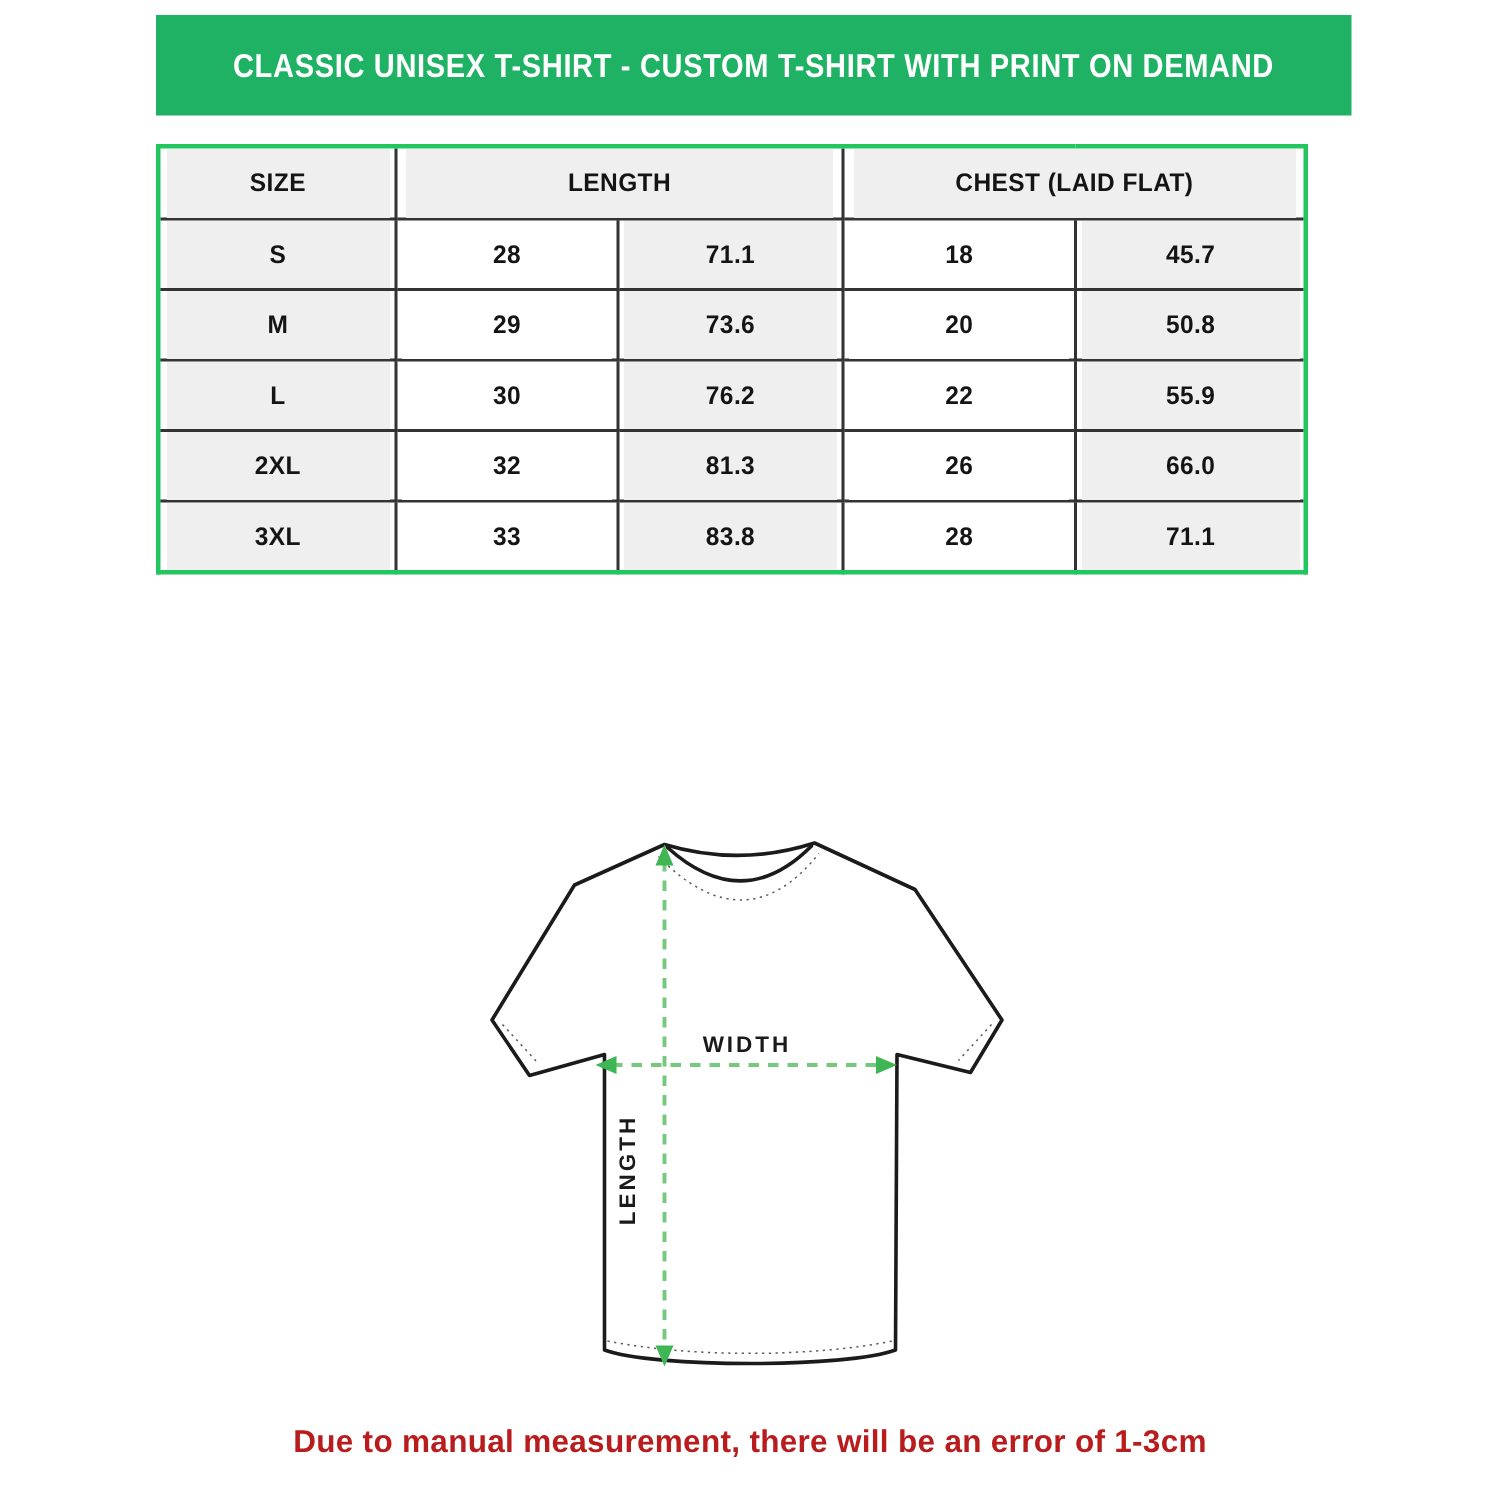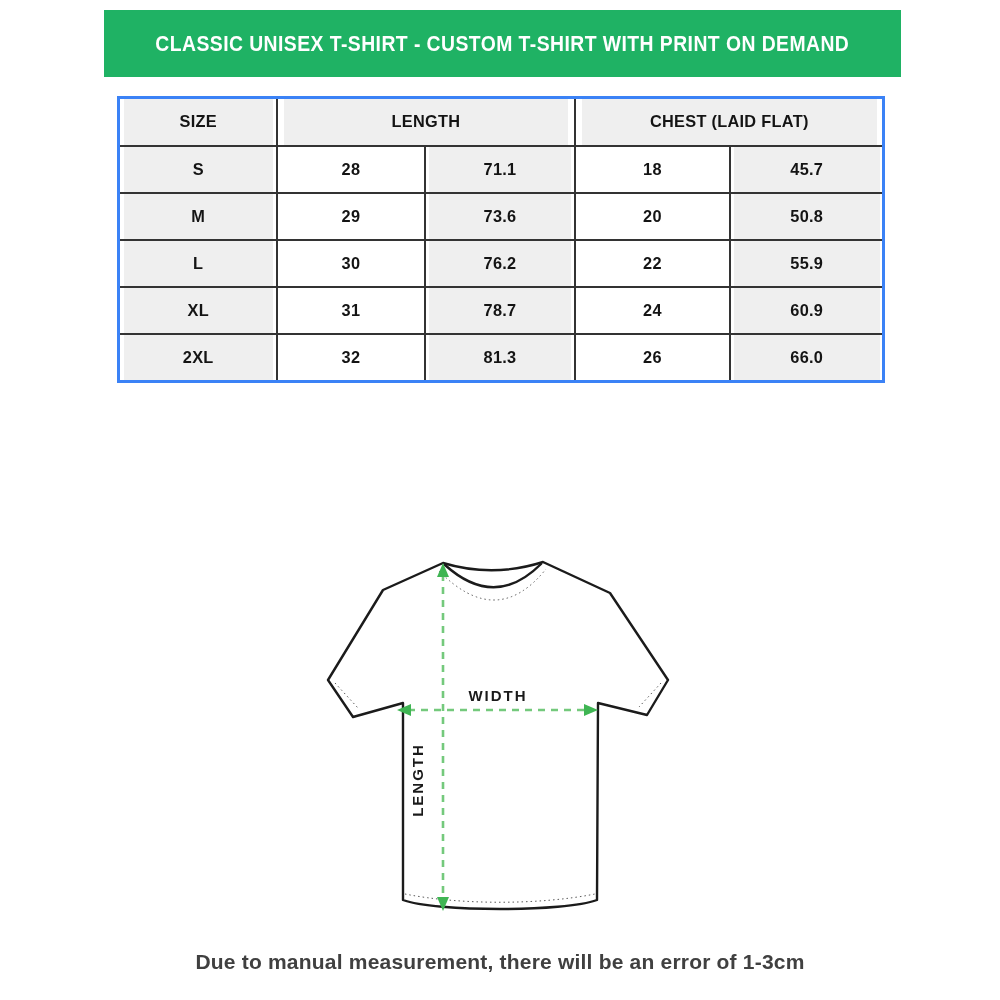--- a/index.html
+++ b/index.html
@@ -11,38 +11,38 @@
   .banner{
     position:absolute;left:104px;top:10px;width:797px;height:67px;
     background:#1fb264;display:flex;align-items:center;justify-content:center;
   }
   .banner h1{
     margin:0;color:#ffffff;font-size:22px;font-weight:700;letter-spacing:.5px;
     transform:scaleX(.88);white-space:nowrap;
   }
   
   table.size-table{
-    position:absolute;left:117px;top:96px;width:765px;
+    position:absolute;left:104px;top:96px;width:765px;
     border-collapse:collapse;table-layout:fixed;
-    border:3px solid #3b82f6;
+    border:3px solid #22c55e;
   }
   .size-table th,.size-table td{
     border:2px solid #333333;height:43px;text-align:center;vertical-align:middle;
     font-weight:700;font-size:17px;color:#141414;letter-spacing:.3px;
     transform:scaleX(.96);
   }
   .size-table th{height:44px;font-size:17px;}
   .shade{background:#efefef;}
   .plain{background:#ffffff;}
   
   .diagram{position:absolute;left:300px;top:540px;width:400px;height:400px;}
   
   .note{
     position:absolute;left:0;right:0;top:950px;text-align:center;
-    color:#404040;font-size:21px;font-weight:700;letter-spacing:.2px;
+    color:#b91c1c;font-size:21px;font-weight:700;letter-spacing:.2px;
   }
 </style>
 </head>
 <body>
 
 <div class="page">
 
   <header class="banner">
     <h1>CLASSIC UNISEX T-SHIRT - CUSTOM T-SHIRT WITH PRINT ON DEMAND</h1>
   </header>
@@ -78,32 +78,32 @@
         <td class="shade">50.8</td>
       </tr>
       <tr>
         <td class="shade">L</td>
         <td class="plain">30</td>
         <td class="shade">76.2</td>
         <td class="plain">22</td>
         <td class="shade">55.9</td>
       </tr>
       <tr>
-        <td class="shade">XL</td>
-        <td class="plain">31</td>
-        <td class="shade">78.7</td>
-        <td class="plain">24</td>
-        <td class="shade">60.9</td>
-      </tr>
-      <tr>
         <td class="shade">2XL</td>
         <td class="plain">32</td>
         <td class="shade">81.3</td>
         <td class="plain">26</td>
         <td class="shade">66.0</td>
+      </tr>
+      <tr>
+        <td class="shade">3XL</td>
+        <td class="plain">33</td>
+        <td class="shade">83.8</td>
+        <td class="plain">28</td>
+        <td class="shade">71.1</td>
       </tr>
     </tbody>
   </table>
 
   <svg class="diagram" viewBox="0 0 400 400">
 
     <g stroke="#1b1b1b" stroke-width="2.4" fill="#ffffff" stroke-linejoin="round" stroke-linecap="round">
       <path d="M143,23
            L83,50 L28,140 L53,177 L103,163
            L103,360

